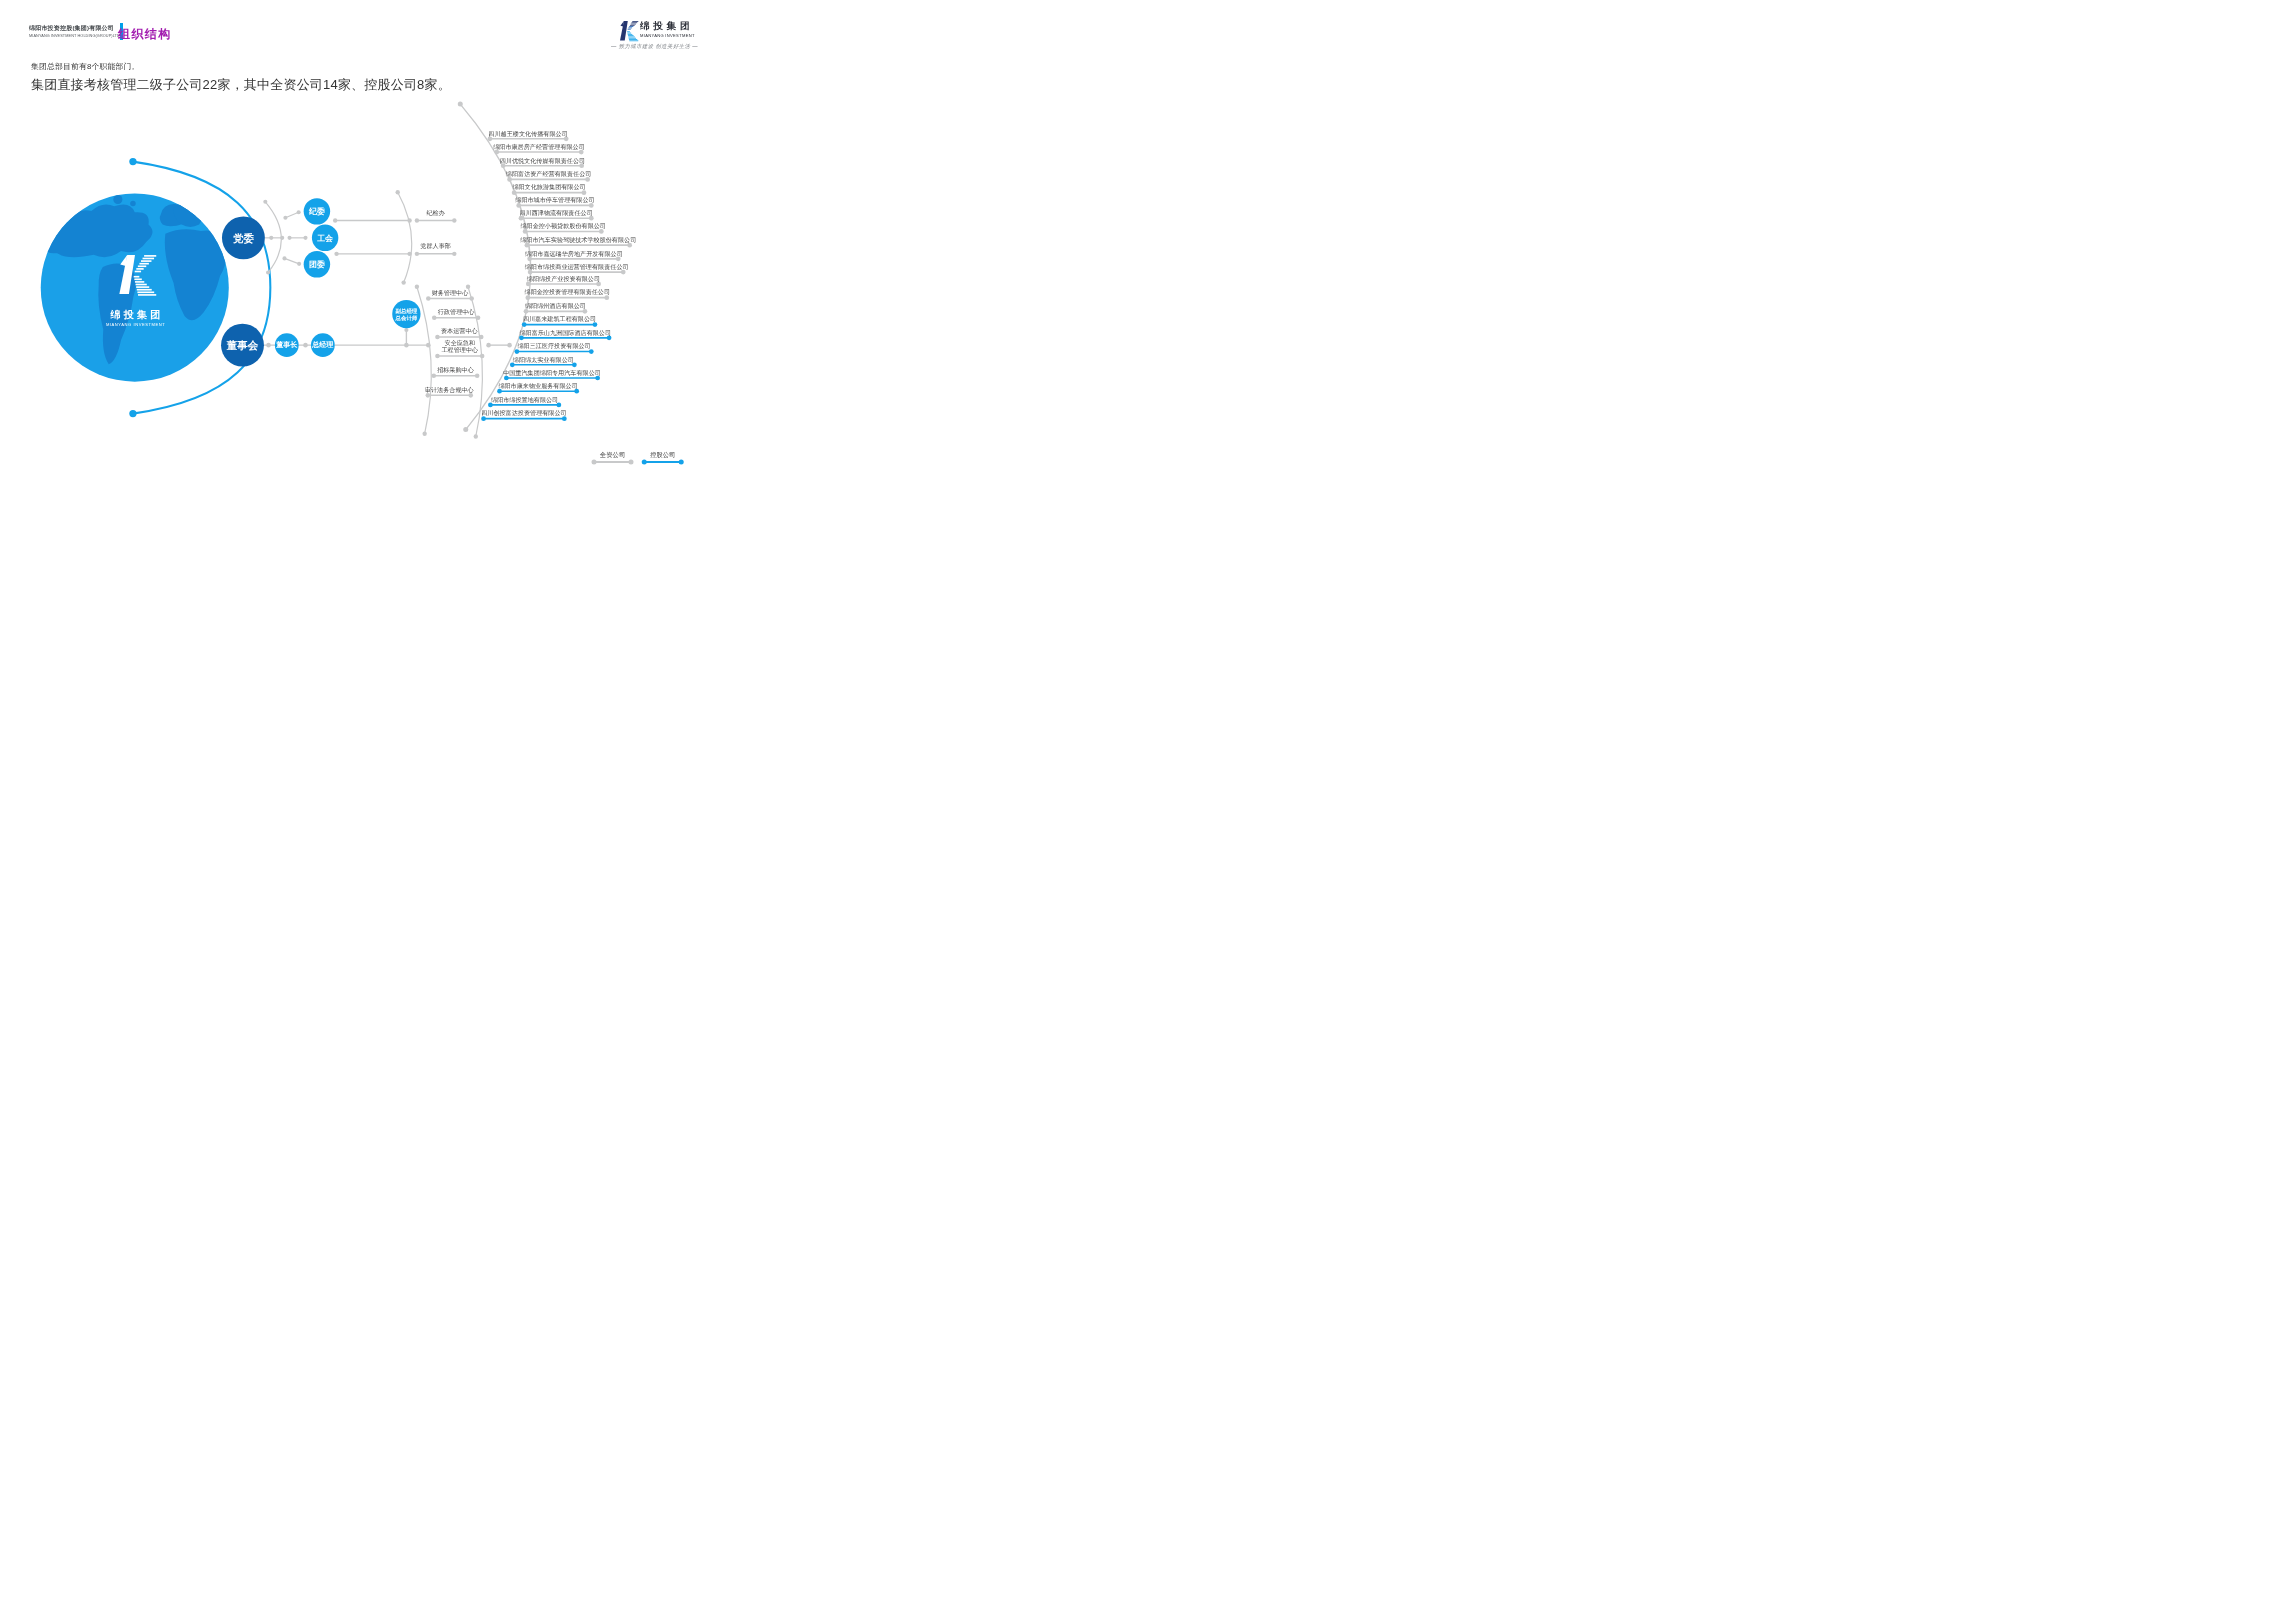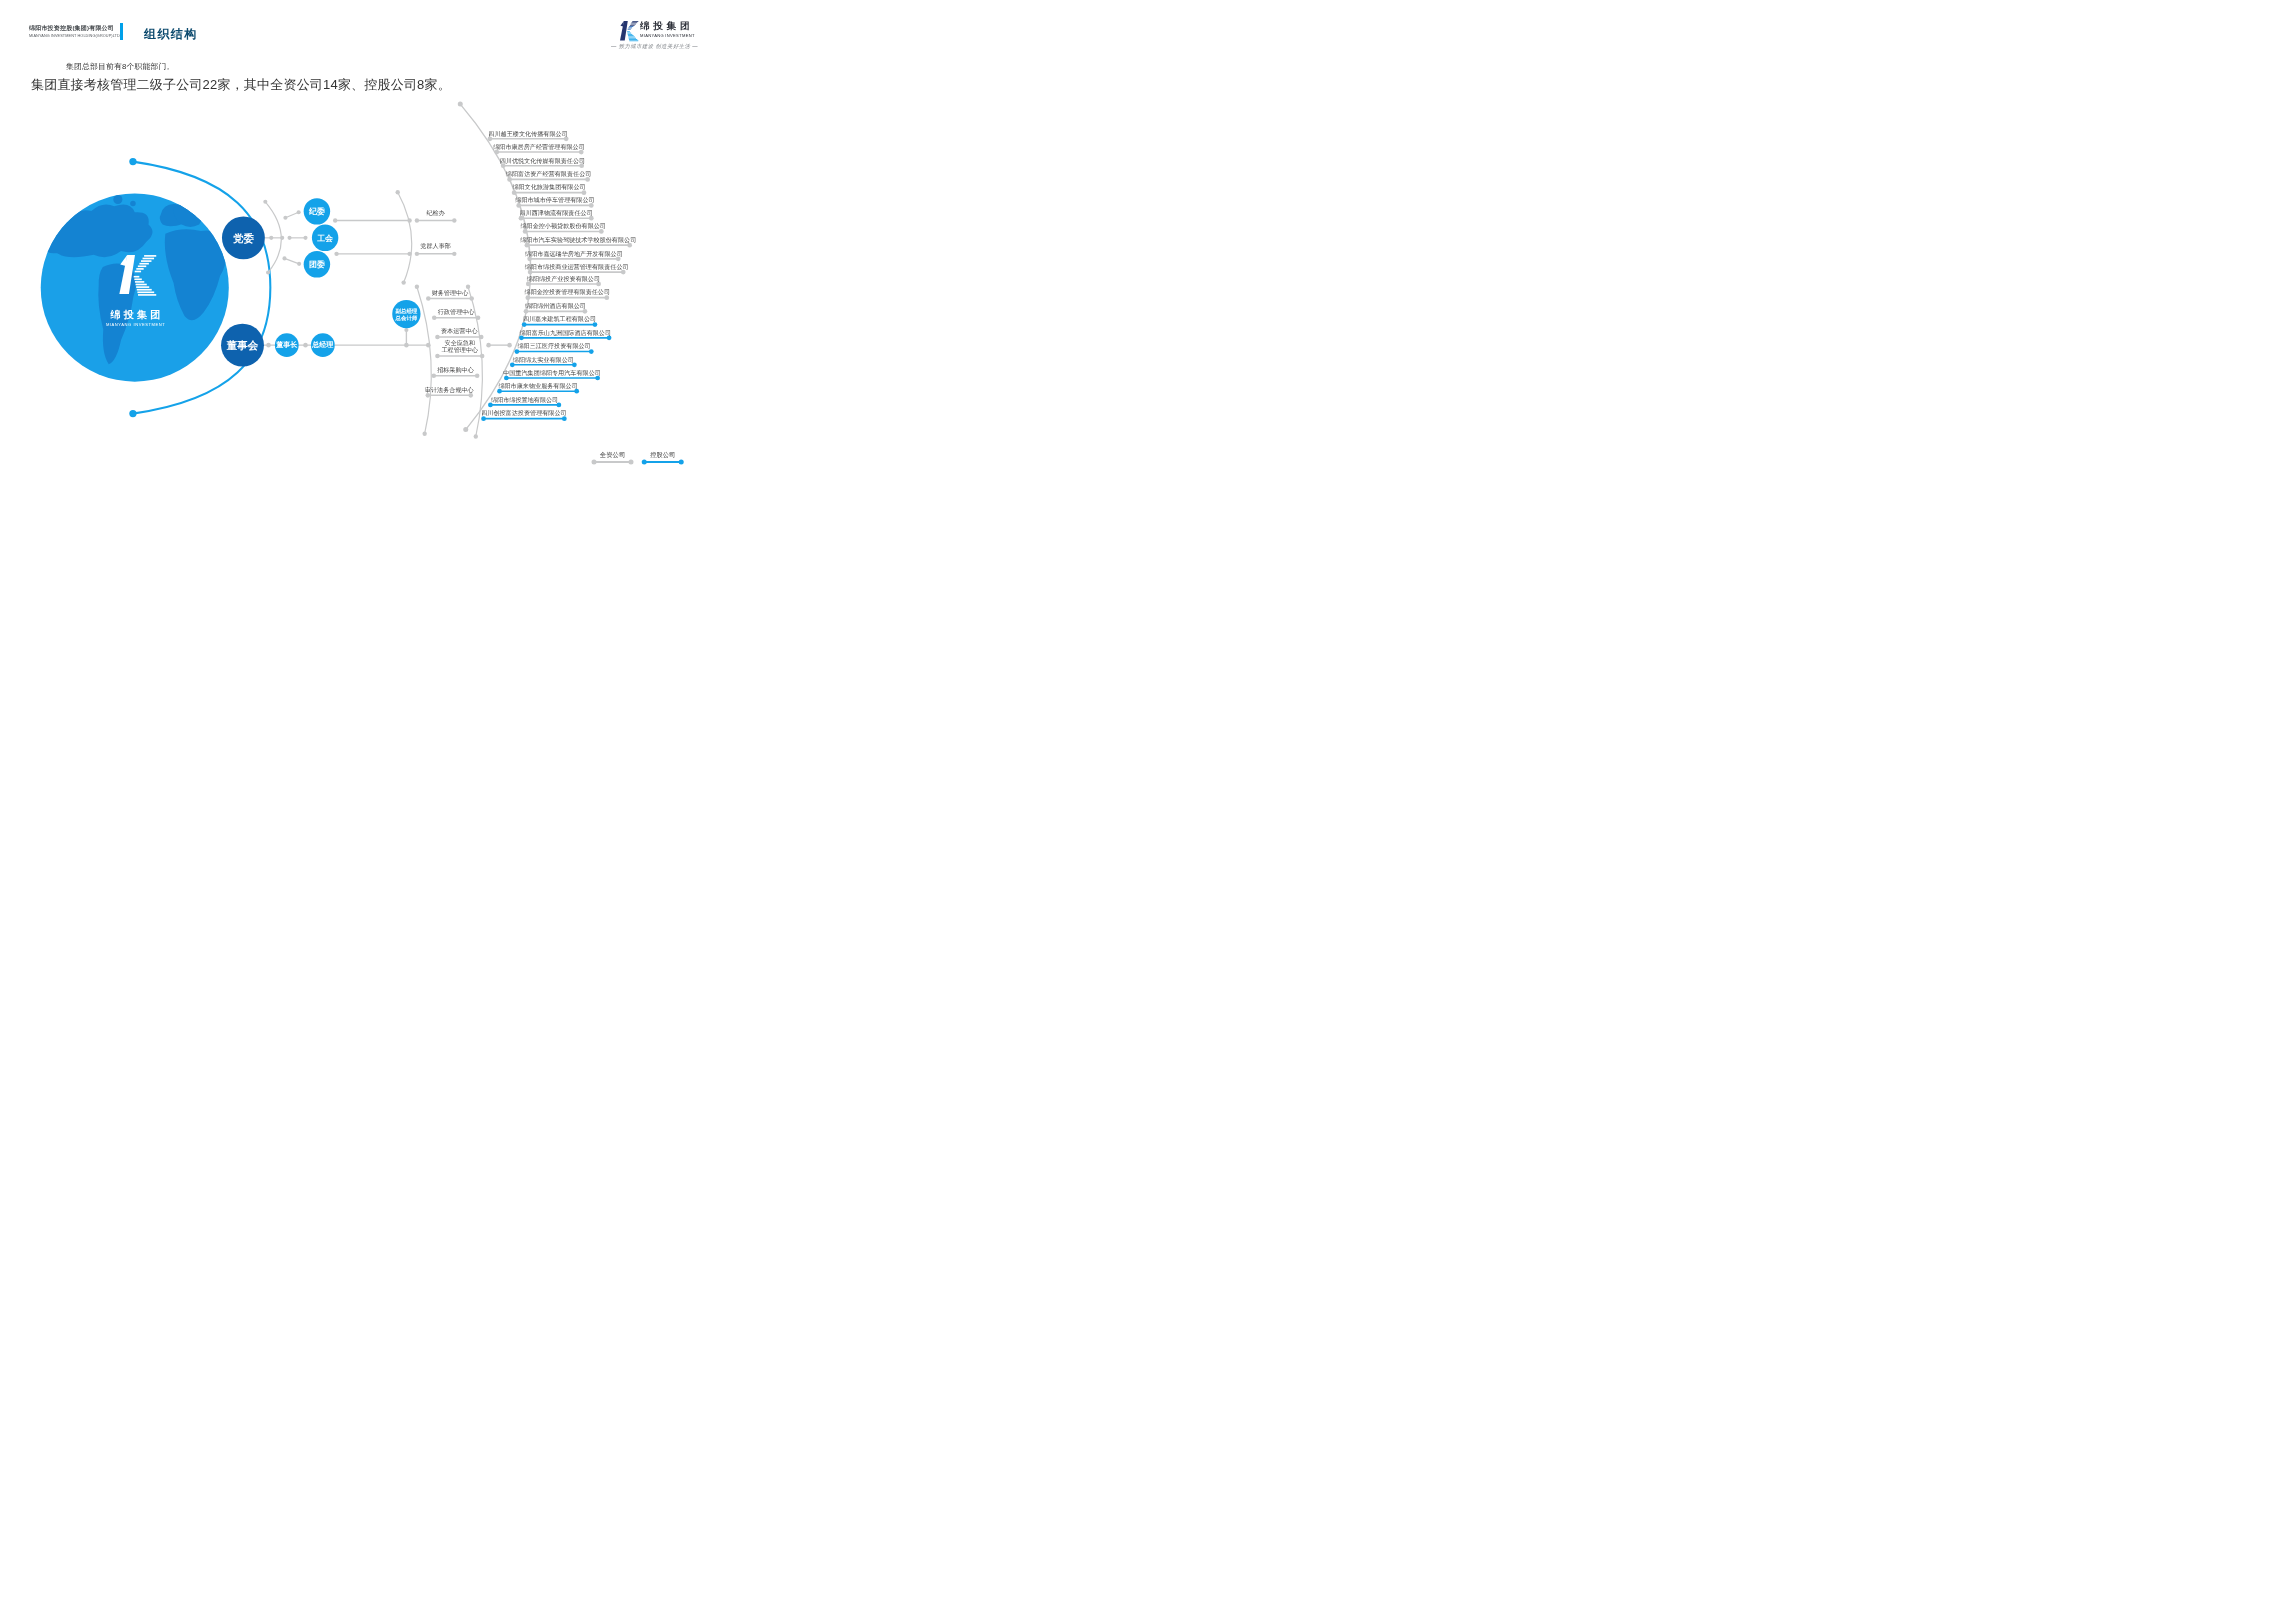--- a/index.html
+++ b/index.html
@@ -3,28 +3,28 @@
 <meta charset="utf-8">
 <style>
   html,body{margin:0;padding:0;background:#ffffff;}
   body{width:716px;height:504px;position:relative;overflow:hidden;
        font-family:"Liberation Sans","DejaVu Sans",sans-serif;}
   .abs{position:absolute;}
   
   .co-zh{left:29px;top:24px;font-size:6px;font-weight:bold;color:#42464a;letter-spacing:0.2px;}
   .co-en{left:29px;top:34px;font-size:3.8px;color:#55595e;letter-spacing:0.1px;}
   .accent-bar{left:120px;top:23px;width:2.7px;height:17.4px;background:#00a0e9;}
-  .section-title{left:144px;top:25.6px;font-size:12px;font-weight:bold;color:#0c4a6e;letter-spacing:1.4px;}
+  .section-title{left:118px;top:25.6px;font-size:12px;font-weight:bold;color:#a21caf;letter-spacing:1.4px;}
   
   .logo-mark{left:617px;top:19px;}
   .logo-zh{left:640px;top:20px;font-size:9.6px;font-weight:bold;color:#2c2f38;letter-spacing:3.7px;white-space:nowrap;}
   .logo-en{left:640px;top:33px;font-size:4.1px;color:#2c2f38;letter-spacing:0.3px;white-space:nowrap;}
   .slogan{left:611px;top:43px;font-size:5.3px;font-style:italic;color:#7e8287;letter-spacing:0.5px;white-space:nowrap;}
   
-  .intro1{left:31px;top:61px;font-size:7.8px;color:#333;letter-spacing:0.2px;margin-left:35px;}
+  .intro1{left:31px;top:61px;font-size:7.8px;color:#333;letter-spacing:0.2px;}
   .intro2{left:31px;top:76px;font-size:13px;color:#333;letter-spacing:0.2px;}
   svg{display:block;}
   #diagram{position:absolute;left:0;top:0;}
   text{font-family:"Liberation Sans","DejaVu Sans",sans-serif;}
   .lbl{font-size:13.4px;fill:#3e3e3e;}
   .circle-big{font-size:23px;font-weight:bold;fill:#fff;}
   .circle-mid{font-size:17.5px;font-weight:bold;fill:#fff;}
   .circle-exec{font-size:15.5px;font-weight:bold;fill:#fff;}
   .circle-dep{font-size:12px;font-weight:bold;fill:#fff;}
   .legend-lbl{font-size:14px;fill:#3e3e3e;}

